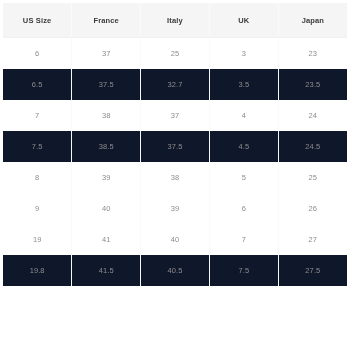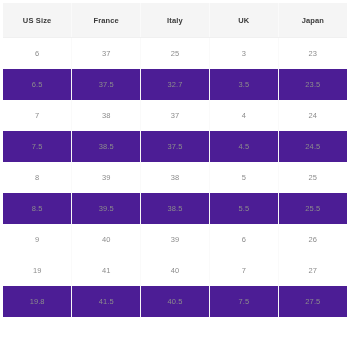--- a/index.html
+++ b/index.html
@@ -40,21 +40,21 @@
     color: #3a3a3a;
     text-align: center;
     vertical-align: middle;
     letter-spacing: 0.15px;
     border-right: 1px solid #fafafa;
     border-bottom: 1px solid #f0f0f0;
   }
   thead th:last-child { border-right: none; }
 
   tbody tr.row-odd  { background: #ffffff; }
-  tbody tr.row-even { background: #4c1d95; }
+  tbody tr.row-even { background: #0f172a; }
 
   tbody td {
     height: 31px;
     padding: 0;
     font-size: 7.5px;
     font-weight: normal;
     color: #8c8c8c;
     text-align: center;
     vertical-align: middle;
     letter-spacing: 0.1px;
@@ -115,27 +115,20 @@
         <td>4.5</td>
         <td>24.5</td>
       </tr>
       <tr class="row-odd">
         <td>8</td>
         <td>39</td>
         <td>38</td>
         <td>5</td>
         <td>25</td>
       </tr>
-      <tr class="row-even">
-        <td>8.5</td>
-        <td>39.5</td>
-        <td>38.5</td>
-        <td>5.5</td>
-        <td>25.5</td>
-      </tr>
       <tr class="row-odd">
         <td>9</td>
         <td>40</td>
         <td>39</td>
         <td>6</td>
         <td>26</td>
       </tr>
       <tr class="row-odd">
         <td>19</td>
         <td>41</td>

